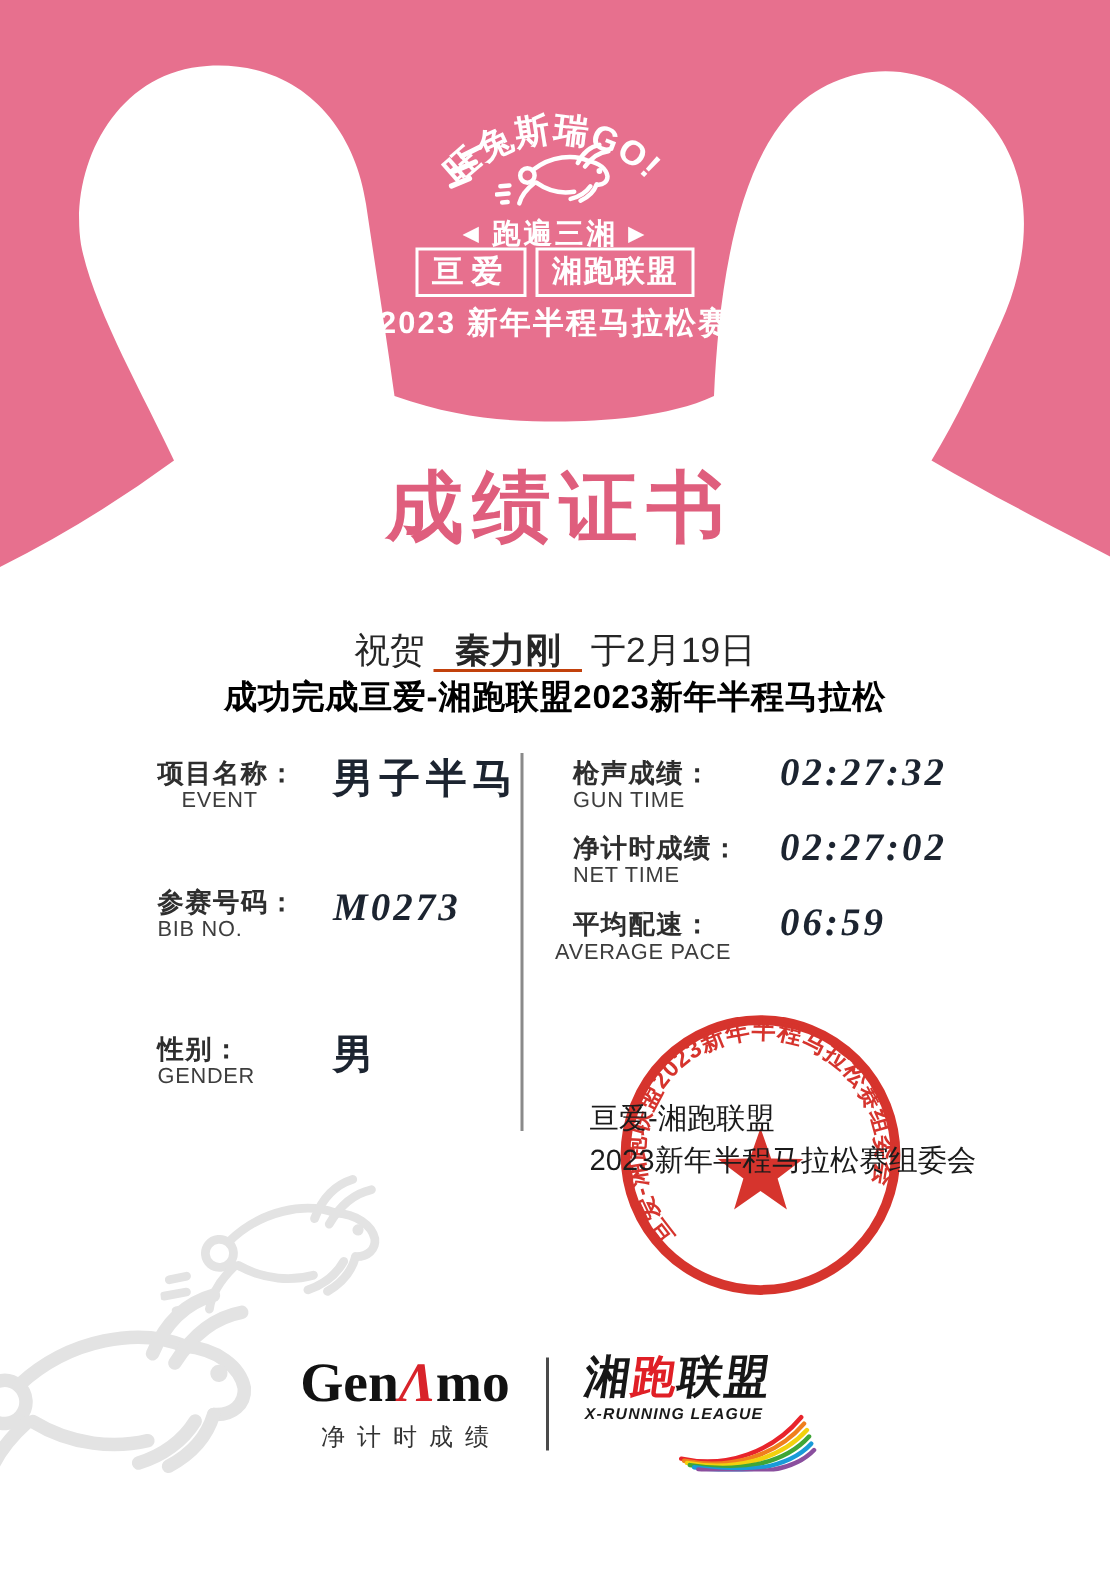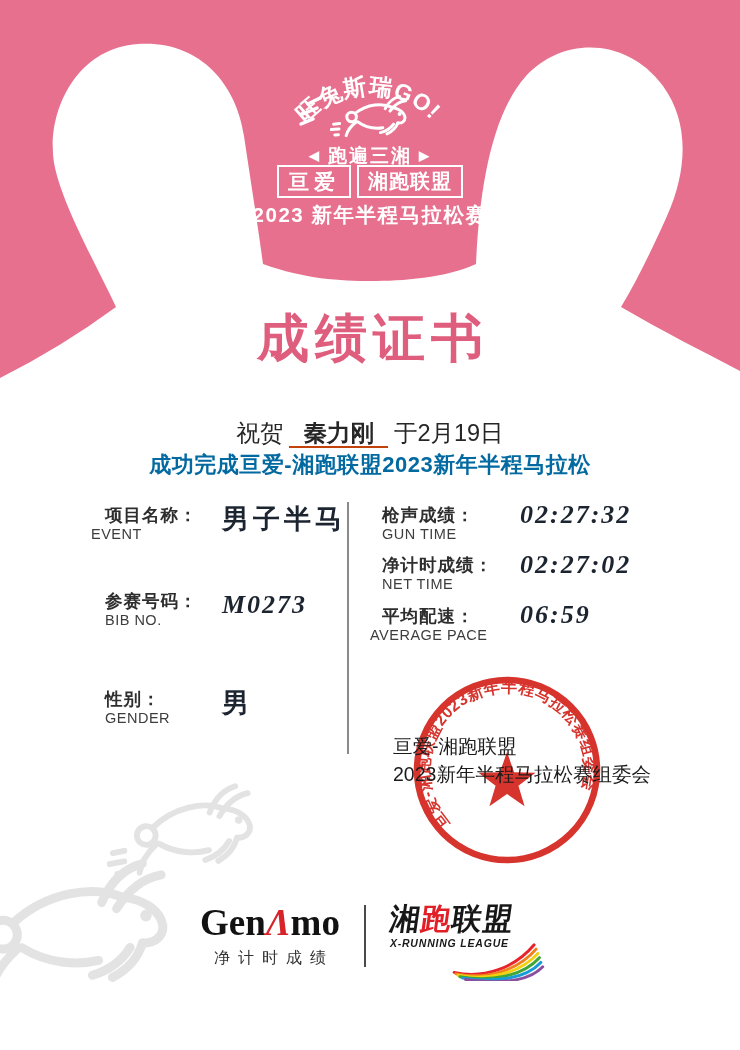--- a/index.html
+++ b/index.html
@@ -22,21 +22,21 @@
   #event-line{top:201px;font-size:20.5px;font-weight:800;letter-spacing:1.5px;}
 
   
   #title{top:304px;font-size:52px;font-weight:800;color:#df5e7d;letter-spacing:6px;text-indent:6px;}
   .logo-row,#title,#greet,#line2{position:absolute;left:0;right:0;text-align:center;}
   #title{color:#df5e7d;}
 
   
   #greet{top:417px;font-size:23.5px;font-weight:500;color:#262626;}
   #greet .name{font-weight:700;border-bottom:2px solid #c2410c;padding:0 14px;margin:0 6px;}
-  #line2{top:450px;font-size:22px;font-weight:600;color:#0369a1;letter-spacing:0.5px;}
+  #line2{top:450px;font-size:22px;font-weight:600;color:#000000;letter-spacing:0.5px;}
 
   
   .lab-cn{position:absolute;font-size:17.5px;font-weight:600;color:#2e2e2e;letter-spacing:1px;}
   .lab-en{position:absolute;font-size:14.5px;font-weight:500;color:#3d3d3d;letter-spacing:0.5px;}
   .val{position:absolute;font-family:"Liberation Serif",serif;font-weight:700;color:#1c2430;}
   .val-cn{font-size:27px;letter-spacing:4px;}
   .val-lat{font-size:26px;letter-spacing:2px;font-style:italic;}
   #col-divider{position:absolute;left:347px;top:502px;width:1.5px;height:252px;background:#8a8a8a;}
 
   
@@ -133,21 +133,21 @@
   <div class="logo-row" id="event-line">2023 新年半程马拉松赛</div>
 
   <div id="title">成绩证书</div>
 
   <div id="greet">
     <span>祝贺</span><span class="name">秦力刚</span><span>于2月19日</span>
   </div>
   <div id="line2">成功完成亘爱-湘跑联盟2023新年半程马拉松</div>
 
   <div class="lab-cn" style="left:105px;top:503px;">项目名称：</div>
-  <div class="lab-en" style="left:91px;top:526px;">EVENT</div>
+  <div class="lab-en" style="left:121px;top:526px;">EVENT</div>
   <div class="val val-cn" style="left:222px;top:501px;">男子半马</div>
 
   <div class="lab-cn" style="left:105px;top:589px;">参赛号码：</div>
   <div class="lab-en" style="left:105px;top:612px;">BIB NO.</div>
   <div class="val val-lat" style="left:222px;top:590px;">M0273</div>
 
   <div class="lab-cn" style="left:105px;top:687px;text-align:right;">性别：</div>
   <div class="lab-en" style="left:105px;top:710px;">GENDER</div>
   <div class="val val-cn" style="left:222px;top:685px;">男</div>
 

